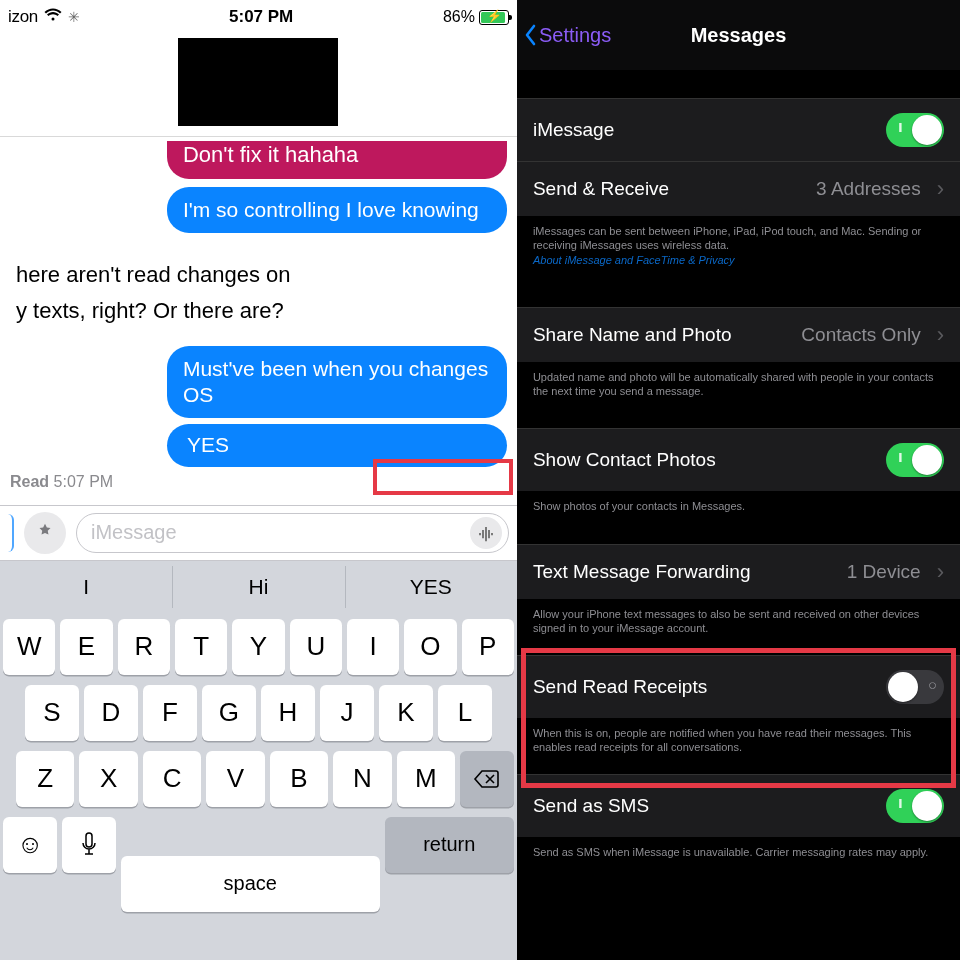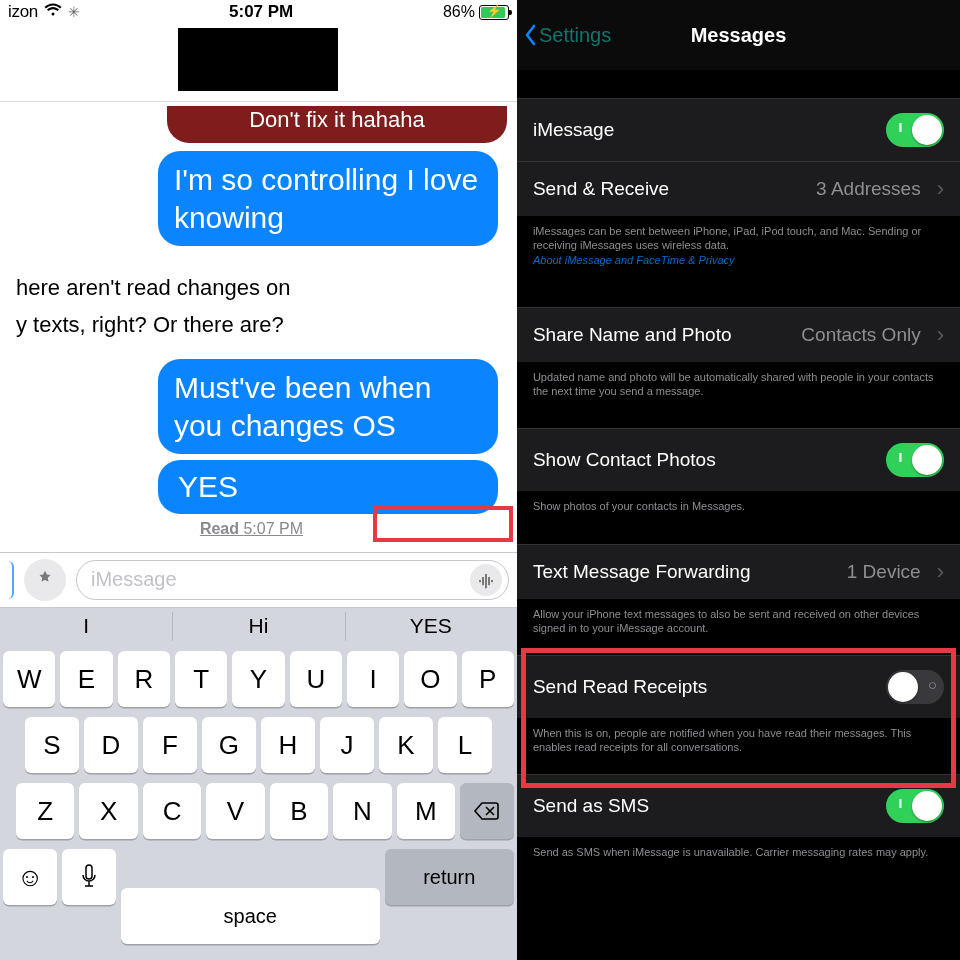--- a/index.html
+++ b/index.html
@@ -28,36 +28,35 @@
     position: relative; display: inline-block; margin-left: 2px;
   }
   .battery-fill { position: absolute; left: 1px; top: 1px; bottom: 1px; width: 86%; background: #34c759; border-radius: 1.5px;}
   .battery-cap { position: absolute; right: -4px; top: 4px; width: 2.5px; height: 5px; background: #000; border-radius: 0 2px 2px 0;}
   .redact {
     width: 160px; height: 88px; background: #000; margin: 4px auto 8px auto;
   }
   .msgs { flex: 0 0 auto; padding: 0 10px; position: relative; }
   .divider-top { height: 1px; background: #d9d9d9; margin: 2px 0 6px 0; width: 100%;}
   .bubble {
-    border-radius: 22px; padding: 10px 16px; font-size: 30px; line-height: 1.25;
-    max-width: 340px; margin: 6px 9px; word-wrap: break-word;
+    border-radius: 22px; padding: 10px 16px; font-size: 21px; line-height: 1.25;
+    max-width: 340px; margin: 6px 0; word-wrap: break-word;
   }
   .bubble.sent { background: #0a84ff; color: #fff; margin-left: auto; text-align: left;}
   .sent-cut {
-    background:#7f1d1d;color:#fff;margin-left:auto;text-align:center;
+    background:#be185d;color:#fff;margin-left:auto;text-align:left;
     border-radius:0 0 22px 22px;padding:0 16px 10px 16px;font-size:22px;line-height:1.25;
     max-width:340px;position:relative;top:-2px;
   }
   .recv-plain {
     font-size: 22px; line-height: 1.3; color: #000; padding: 4px 6px; max-width: 400px;
   }
   .read-receipt {
-    text-align: center; padding-right: 14px; font-size: 16px; color: #8a8a8e;
+    text-align: left; padding-right: 14px; font-size: 16px; color: #8a8a8e;
     margin-top: 4px;
-    text-decoration: underline;
   }
   .highlight-box {
     border: 4px solid #e53946; position: absolute;
   }
   
   .input-bar {
     display: flex; align-items: center; gap: 10px; padding: 6px 8px;
     border-top: 0.5px solid #c7c7cc; border-bottom: 0.5px solid #c7c7cc;
     margin-top: 14px;
   }
@@ -105,21 +104,21 @@
   .del-icon svg { width: 28px; height: 22px; }
   
   .right {
     width: 480px; height: 960px; background: #000; color: #fff;
     display: flex; flex-direction: column; position: relative; overflow: hidden;
   }
   .r-header {
     height: 70px; display: flex; align-items: center; justify-content: center;
     position: relative; background: #0b0b0c;
   }
-  .r-back { position: absolute; left: 6px; color: #0f766e; font-size: 20px; display: flex; align-items: center;}
+  .r-back { position: absolute; left: 6px; color: #8b5cf6; font-size: 20px; display: flex; align-items: center;}
   .r-back svg { width: 14px; height: 22px; margin-right: 2px;}
   .r-title { font-size: 20px; font-weight: 600;}
   .r-body { flex: 1; overflow: hidden;}
   .cell {
     background: #1c1c1e; padding: 14px 16px; display: flex; align-items: center;
     justify-content: space-between; font-size: 19px; color: #fff;
     border-top: 0.5px solid #333;
   }
   .cell + .cell { border-top: 0.5px solid #333;}
   .cell .detail { color: #8e8e93; font-size: 19px; display: flex; align-items: center; gap: 16px;}

